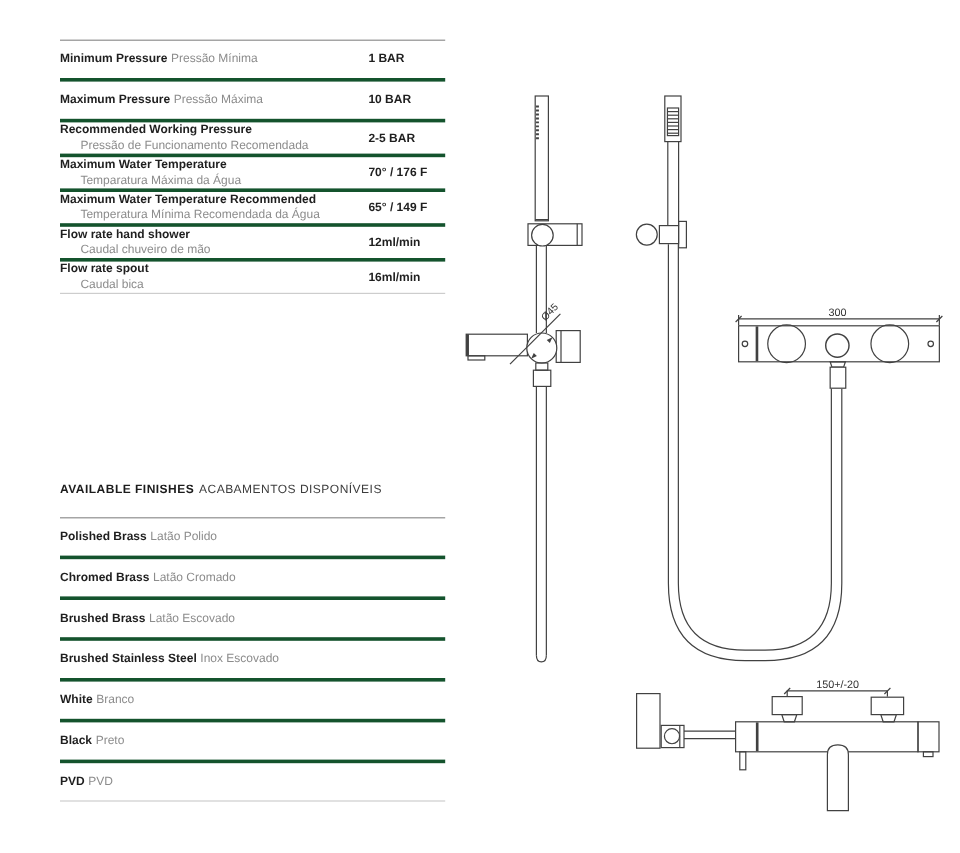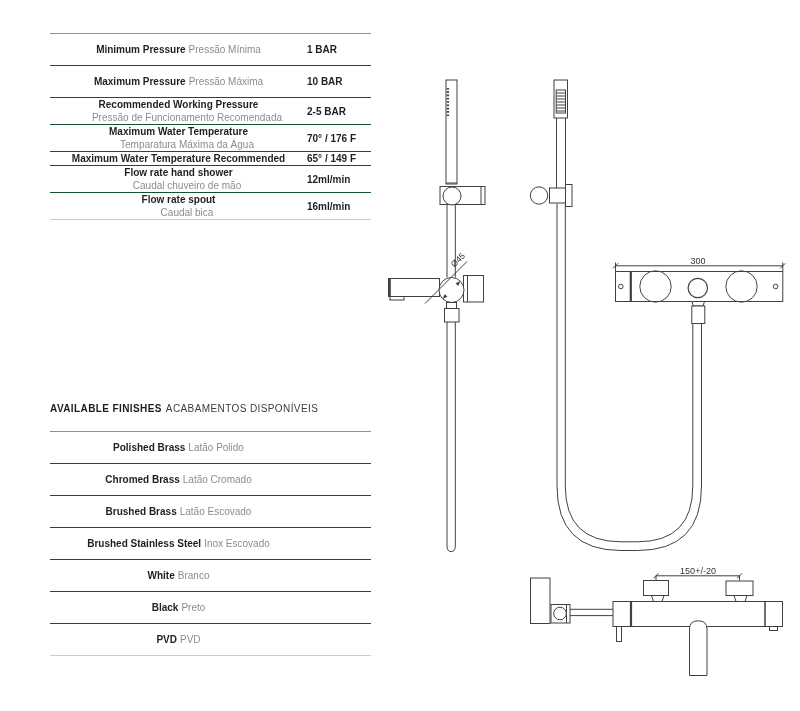--- a/index.html
+++ b/index.html
@@ -5,22 +5,22 @@
   html,body{margin:0;padding:0;}
   body{
     width:800px;height:711px;background:#ffffff;position:relative;overflow:hidden;
     font-family:"Liberation Sans",sans-serif;color:#1f1f1f;
   }
   .spec-table{position:absolute;left:50px;width:321px;}
   #technical{top:33px;}
   #finishes{top:403px;}
   .section-title{font-size:10px;letter-spacing:.4px;height:28px;font-weight:bold;color:#1c1c1c;}
   .section-title .pt-part{font-weight:normal;color:#3c3c3c;margin-left:4px;}
-  .rows{border-bottom:1px solid #cdcdcd;text-align:center;}
-  .row{display:flex;align-items:center;border-top:1px solid #14532d;font-size:10px;}
+  .rows{border-bottom:1px solid #cdcdcd;}
+  .row{display:flex;align-items:center;border-top:3px solid #14532d;font-size:10px;}
   .rows .row:first-child{border-top:1px solid #8f8f8f;}
   .row.single{padding:9px 0;}
   .row.double{padding:0 0;}
   .labels{flex:0 0 257px;line-height:13px;}
   .en{font-weight:bold;color:#1f1f1f;}
   .pt{color:#8c8c8c;font-weight:normal;margin-left:17px;}
   span.pt{margin-left:3px;}
   .value{font-weight:bold;white-space:nowrap;line-height:13px;}
   .drawings-wrap{position:absolute;left:370px;top:50px;width:430px;height:650px;}
   svg text{font-family:"Liberation Sans",sans-serif;fill:#333333;}
@@ -48,20 +48,21 @@
     <div class="row double">
       <div class="labels">
           <div class="en">Maximum Water Temperature</div>
           <div class="pt">Temparatura Máxima da Água</div>
         </div>
       <div class="value">70° / 176 F</div>
     </div>
     <div class="row double">
       <div class="labels">
           <div class="en">Maximum Water Temperature Recommended</div>
+          <div class="pt">Temperatura Mínima Recomendada da Água</div>
         </div>
       <div class="value">65° / 149 F</div>
     </div>
     <div class="row double">
       <div class="labels">
           <div class="en">Flow rate hand shower</div>
           <div class="pt">Caudal chuveiro de mão</div>
         </div>
       <div class="value">12ml/min</div>
     </div>

